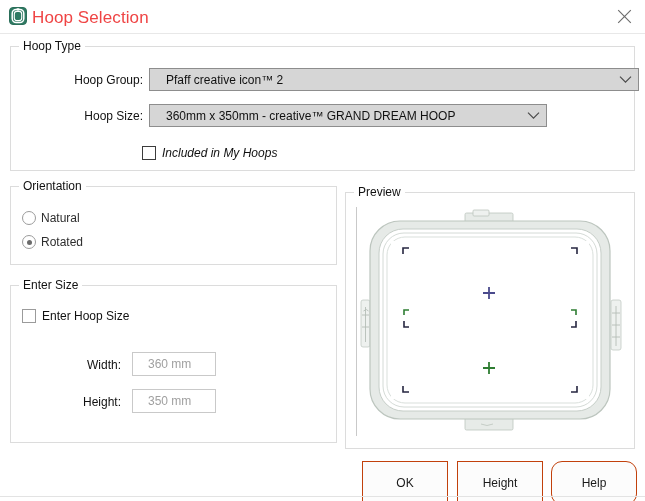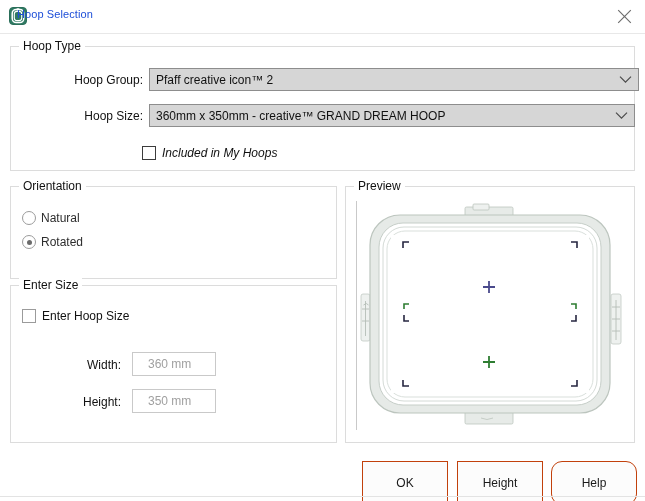--- a/index.html
+++ b/index.html
@@ -25,23 +25,23 @@
     background: #ffffff;
     border-bottom: 1px solid #e8e8e8;
   }
   .title-icon {
     position: absolute;
     left: 9px; top: 7px;
     width: 18px; height: 18px;
   }
   .title-text {
     position: absolute;
-    left: 17px; top: 8px;
-    font-size: 11px;
-    color: #1d4ed8;
+    left: 32px; top: 8px;
+    font-size: 17px;
+    color: #ef4444;
     letter-spacing: .1px;
     white-space: nowrap;
   }
   .close-btn {
     position: absolute;
     right: 8px; top: 4px;
     width: 26px; height: 24px;
     display: flex; align-items: center; justify-content: center;
     cursor: default;
   }
@@ -58,23 +58,23 @@
     position: absolute;
     top: -8px; left: 8px;
     background: #ffffff;
     padding: 0 4px;
     font-size: 12px;
     color: #111111;
     white-space: nowrap;
   }
 
   #group-hoop-type  { left: 10px; top: 46px;  width: 625px; height: 125px; }
-  #group-orient     { left: 10px; top: 186px; width: 327px; height: 93px;  }
+  #group-orient     { left: 10px; top: 186px; width: 327px; height: 79px;  }
   #group-entersize  { left: 10px; top: 285px; width: 327px; height: 158px; }
-  #group-preview    { left: 345px; top: 186px; width: 290px; height: 257px; }
+  #group-preview    { left: 345px; top: 192px; width: 290px; height: 257px; }
 
   
   .fld-label {
     position: absolute;
     font-size: 12px;
     color: #111111;
     text-align: right;
     white-space: nowrap;
   }
 
@@ -82,21 +82,21 @@
     position: absolute;
     box-sizing: border-box;
     background: #d6d6d6;
     border: 1px solid #8d8d8d;
     height: 23px;
     display: flex;
     align-items: center;
     cursor: default;
   }
   .combo .combo-text {
-    padding-left: 6px;
+    padding-left: 16px;
     font-size: 12px;
     color: #111111;
     white-space: nowrap;
     overflow: hidden;
     flex: 1 1 auto;
   }
   .combo .chev {
     width: 26px;
     display: flex;
     align-items: center;
@@ -237,21 +237,21 @@
     <span class="combo-text">Pfaff creative icon™ 2</span>
     <span class="chev">
       <svg width="13" height="9" viewBox="0 0 13 9">
         <path d="M1 1.6 L6.5 7.2 L12 1.6" stroke="#4a4a4a" stroke-width="1.15" fill="none"></path>
       </svg>
     </span>
   </div>
 
   <span class="fld-label" style="left:14px; top:62px; width:118px;">Hoop Size:</span>
 
-  <div class="combo" style="left:138px; top:57px; width:486px;">
+  <div class="combo" style="left:138px; top:57px; width:398px;">
     <span class="combo-text">360mm x 350mm - creative™ GRAND DREAM HOOP</span>
     <span class="chev">
       <svg width="13" height="9" viewBox="0 0 13 9">
         <path d="M1 1.6 L6.5 7.2 L12 1.6" stroke="#4a4a4a" stroke-width="1.15" fill="none"></path>
       </svg>
     </span>
   </div>
 
   <div class="cbrow" style="left:131px; top:99px;font-style:italic;">
     <span class="cbox"></span>

